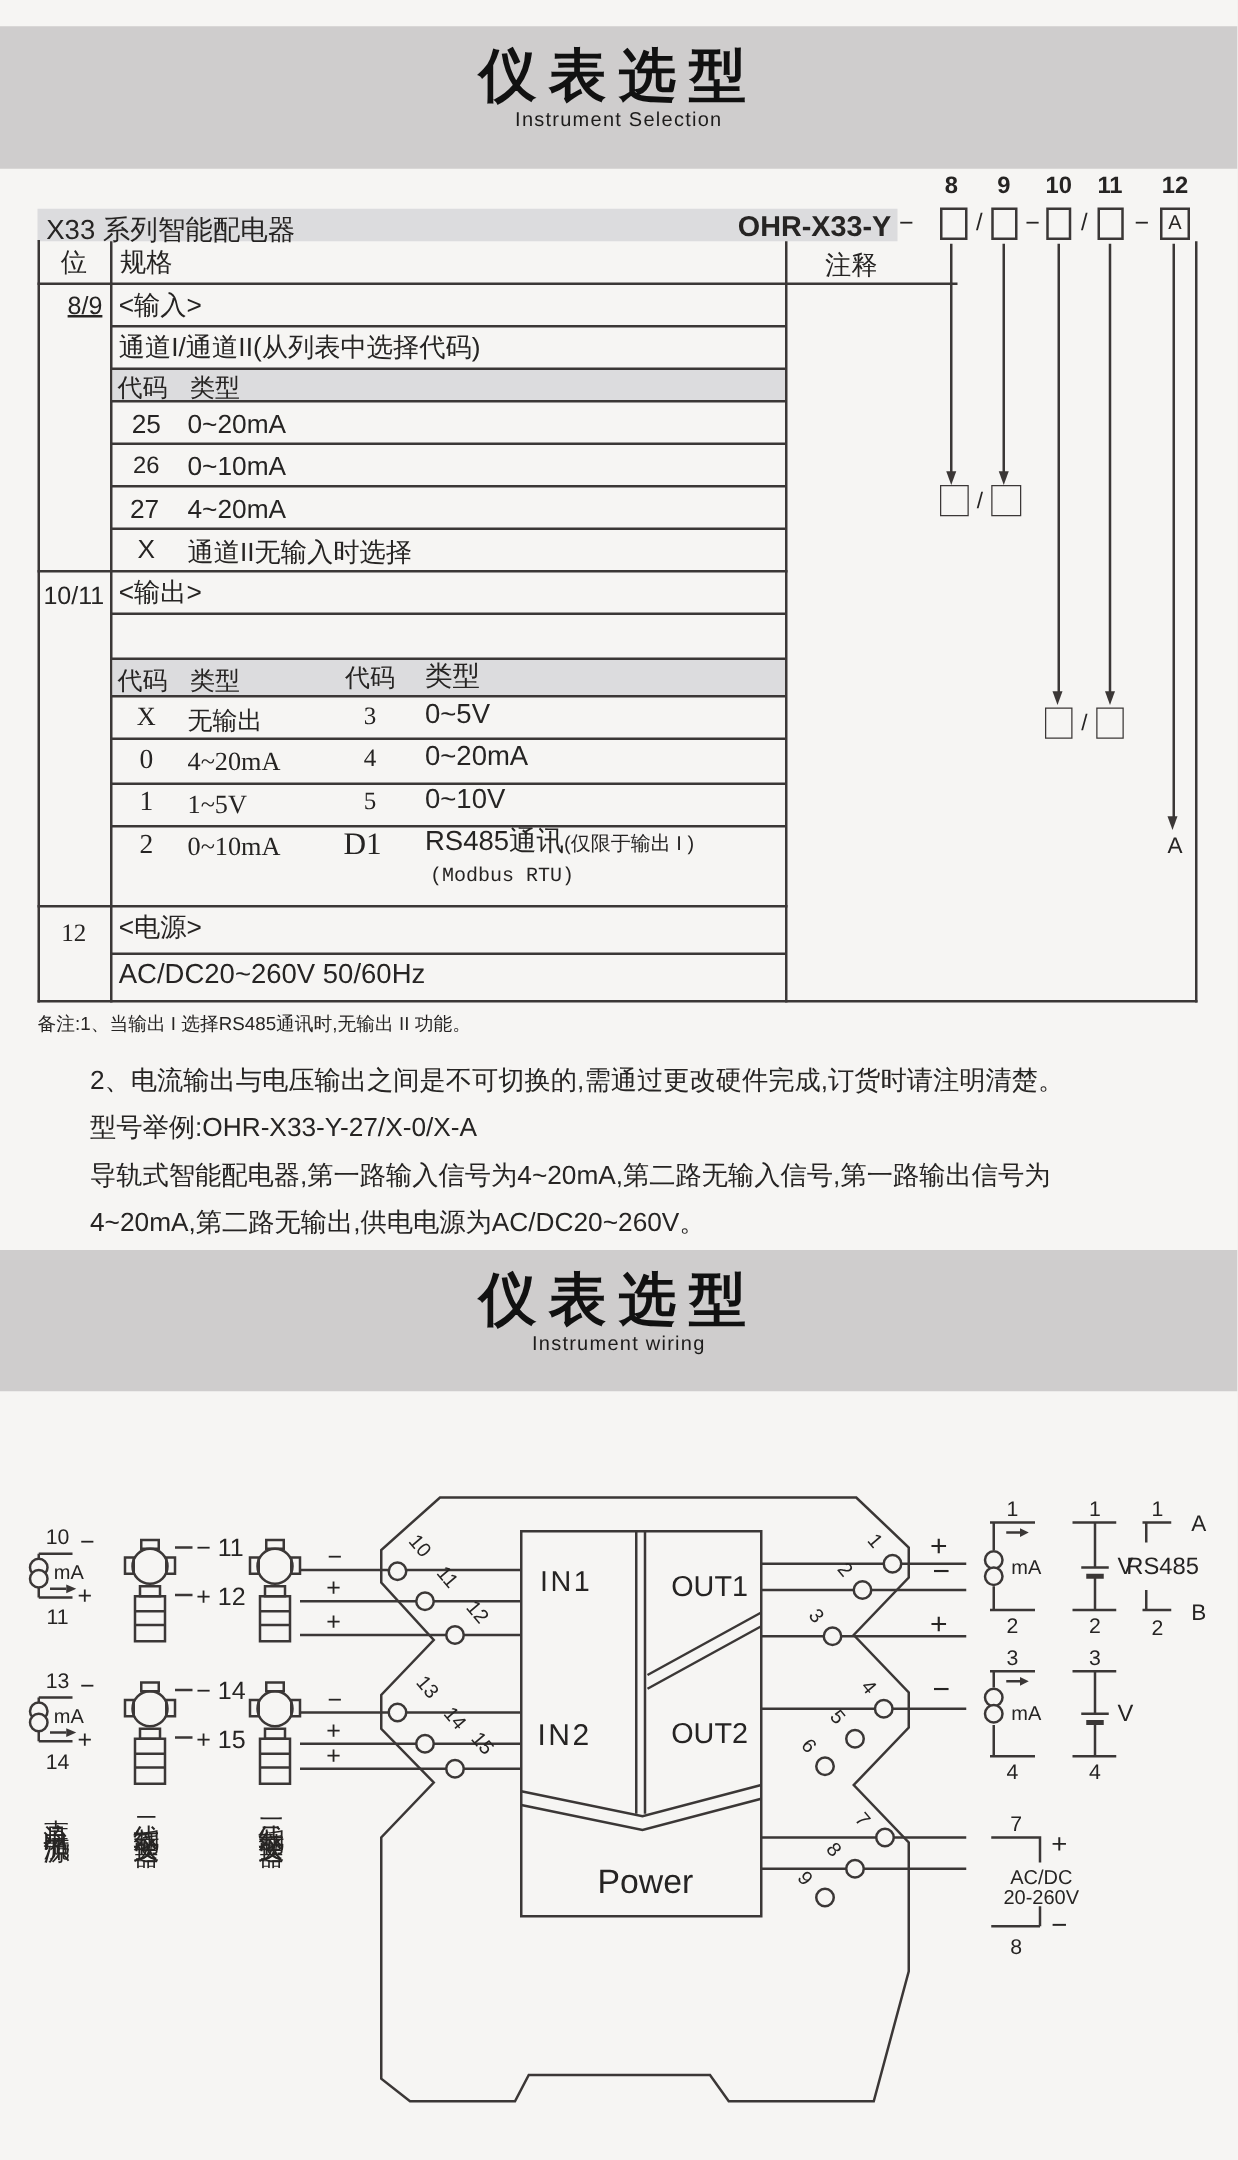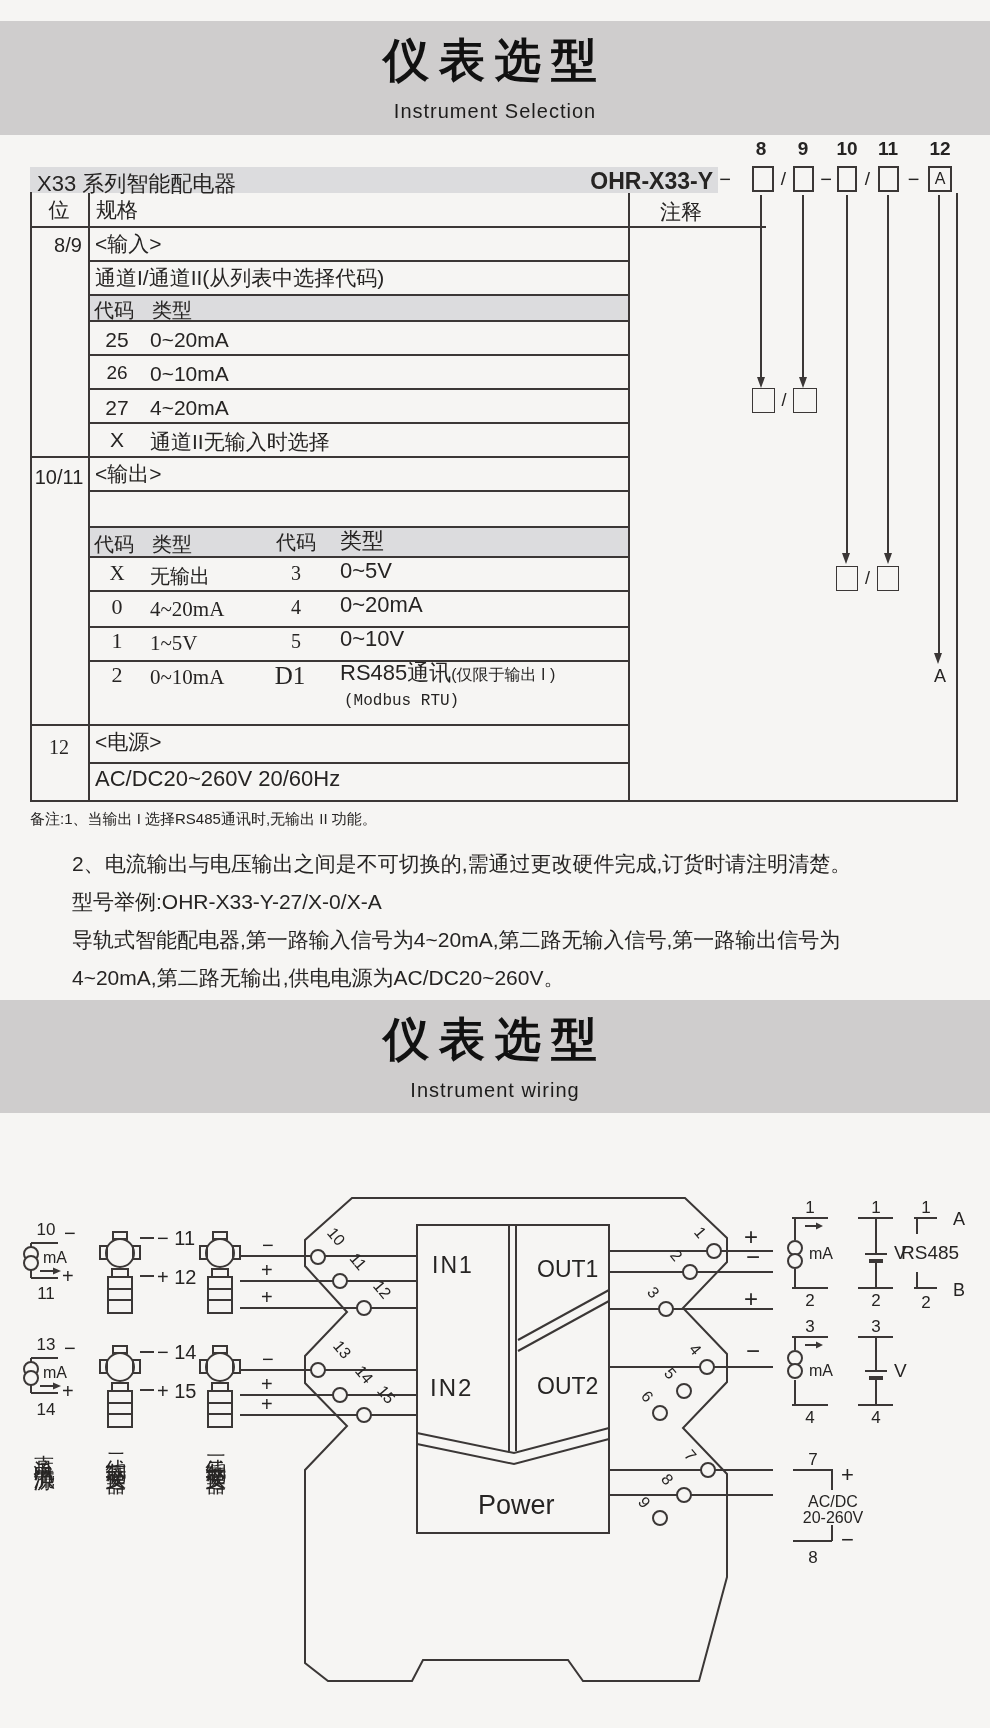--- a/index.html
+++ b/index.html
@@ -2,21 +2,21 @@
 <html><head>
 <meta charset="utf-8">
 <style>
   html,body{margin:0;padding:0;}
   body{background:#e9e8e6;}
   .page{position:relative;width:990px;height:1728px;background:#f6f5f3;overflow:hidden;
         font-family:"Liberation Sans","DejaVu Sans",sans-serif;color:#262423;}
   .abs{position:absolute;}
   .banner{position:absolute;left:0;width:990px;background:#cfcdcd;text-align:center;}
   .banner .bt{font-size:46px;font-weight:700;letter-spacing:10px;color:#111;line-height:1.1;padding-top:14px;}
-  .banner .bs{font-size:20px;color:#1d1c1b;letter-spacing:1px;margin-top:14px;}
+  .banner .bs{font-size:16px;color:#1d1c1b;letter-spacing:1px;margin-top:2px;}
   .hl{position:absolute;background:#3b3736;height:2px;}
   .vl{position:absolute;background:#3b3736;width:2px;}
   .thin{height:1.5px;}
   .box{position:absolute;border:2px solid #3b3736;box-sizing:border-box;background:transparent;}
   .ctr{display:flex;align-items:center;justify-content:center;}
   .strip{position:absolute;background:#dcdcde;}
   .t{position:absolute;white-space:nowrap;}
   .serif{font-family:"Liberation Serif","DejaVu Serif",serif;}
   .mono{font-family:"Liberation Mono","DejaVu Sans Mono",monospace;}
   .ah{position:absolute;width:0;height:0;border-left:4.5px solid transparent;
@@ -82,30 +82,30 @@
     <div class="hl thin" style="left:88px;top:660px;width:540px;"></div>
     <div class="hl thin" style="left:88px;top:762px;width:540px;"></div>
     <div class="strip" style="left:90px;top:296px;width:538px;height:24px;"></div>
     <div class="strip" style="left:90px;top:528px;width:538px;height:28px;"></div>
   </div>
 
   <div class="t" style="left:30px;top:196px;width:58px;text-align:center;font-size:21px;">位</div>
   <div class="t" style="left:96px;top:196px;font-size:21px;">规格</div>
   <div class="t" style="left:660px;top:198px;font-size:21px;">注释</div>
 
-  <div class="t" style="left:30px;top:234px;width:76px;text-align:center;font-size:20px;">8/9</div>
+  <div class="t" style="left:30px;top:234px;width:76px;text-align:center;font-size:20px;text-decoration:underline;">8/9</div>
   <div class="t" style="left:95px;top:230px;font-size:21px;">&lt;输入&gt;</div>
   <div class="t" style="left:95px;top:264px;font-size:21px;">通道I/通道II(从列表中选择代码)</div>
   <div class="t" style="left:94px;top:297px;font-size:20px;">代码</div>
   <div class="t" style="left:152px;top:297px;font-size:20px;">类型</div>
   <div class="t" style="left:94px;top:328px;width:46px;text-align:center;font-size:21px;">25</div>
   <div class="t" style="left:150px;top:328px;font-size:21px;">0~20mA</div>
   <div class="t" style="left:94px;top:362px;width:46px;text-align:center;font-size:19px;">26</div>
   <div class="t" style="left:150px;top:362px;font-size:21px;">0~10mA</div>
-  <div class="t" style="left:94px;top:396px;width:46px;text-align:center;font-size:21px;">27</div>
+  <div class="t" style="left:104px;top:396px;width:46px;text-align:left;font-size:21px;">27</div>
   <div class="t" style="left:150px;top:396px;font-size:21px;">4~20mA</div>
   <div class="t" style="left:94px;top:428px;width:46px;text-align:center;font-size:21px;">X</div>
   <div class="t" style="left:150px;top:428px;font-size:21px;">通道II无输入时选择</div>
 
   <div class="t" style="left:30px;top:466px;width:58px;text-align:center;font-size:20px;">10/11</div>
   <div class="t" style="left:95px;top:460px;font-size:21px;">&lt;输出&gt;</div>
   <div class="t serif" style="left:94px;top:531px;font-size:20px;">代码</div>
   <div class="t serif" style="left:152px;top:531px;font-size:20px;">类型</div>
   <div class="t serif" style="left:276px;top:529px;font-size:20px;">代码</div>
   <div class="t" style="left:340px;top:526px;font-size:22px;">类型</div>
@@ -124,21 +124,21 @@
   <div class="t serif" style="left:276px;top:596px;width:40px;text-align:center;font-size:20px;">4</div>
   <div class="t" style="left:340px;top:592px;font-size:22px;">0~20mA</div>
   <div class="t serif" style="left:276px;top:630px;width:40px;text-align:center;font-size:20px;">5</div>
   <div class="t" style="left:340px;top:626px;font-size:22px;">0~10V</div>
   <div class="t serif" style="left:268px;top:662px;width:44px;text-align:center;font-size:25px;">D1</div>
   <div class="t" style="left:340px;top:658px;font-size:22px;"><span>RS485通讯</span><span style="font-size:16px;">(仅限于输出 I )</span></div>
   <div class="t mono" style="left:344px;top:692px;font-size:16px;">(Modbus RTU)</div>
 
   <div class="t serif" style="left:30px;top:736px;width:58px;text-align:center;font-size:20px;">12</div>
   <div class="t" style="left:95px;top:728px;font-size:21px;">&lt;电源&gt;</div>
-  <div class="t" style="left:95px;top:766px;font-size:22px;">AC/DC20~260V 20/60Hz</div>
+  <div class="t" style="left:95px;top:766px;font-size:22px;">AC/DC20~260V 50/60Hz</div>
 
   <div>
     <div class="vl" style="left:760px;top:195px;width:1.5px;height:183px;"></div>
     <div class="vl" style="left:802px;top:195px;width:1.5px;height:183px;"></div>
     <div class="vl" style="left:846px;top:195px;width:1.5px;height:360px;"></div>
     <div class="vl" style="left:887px;top:195px;width:1.5px;height:360px;"></div>
     <div class="vl" style="left:938px;top:195px;width:1.5px;height:460px;"></div>
     <div class="ah" style="left:757px;top:377px;"></div>
     <div class="ah" style="left:799px;top:377px;"></div>
     <div class="ah" style="left:842px;top:553px;"></div>

